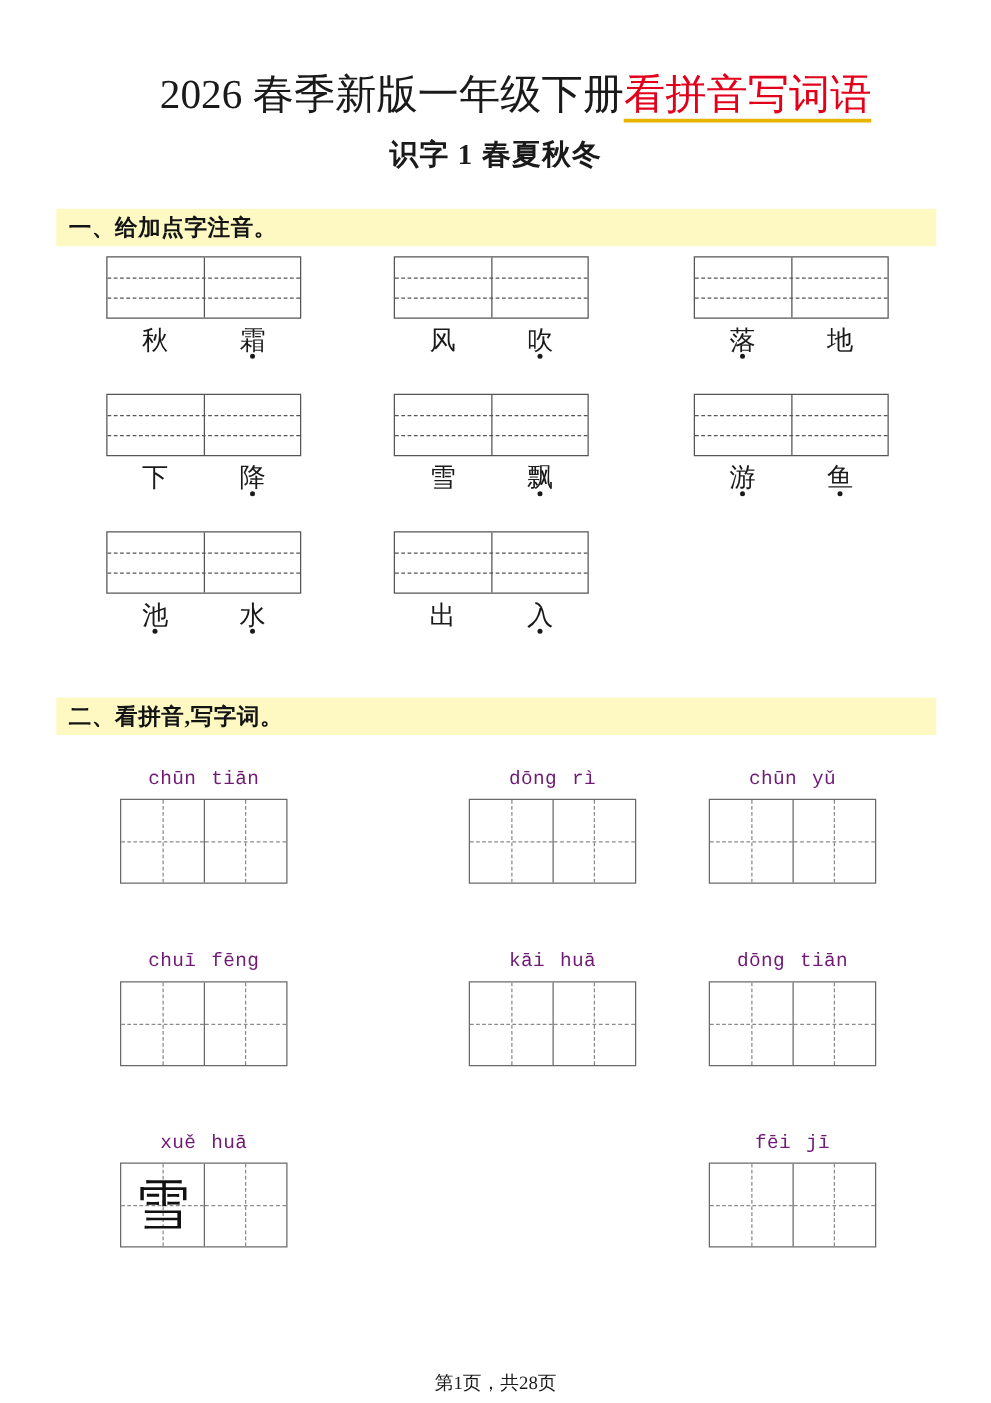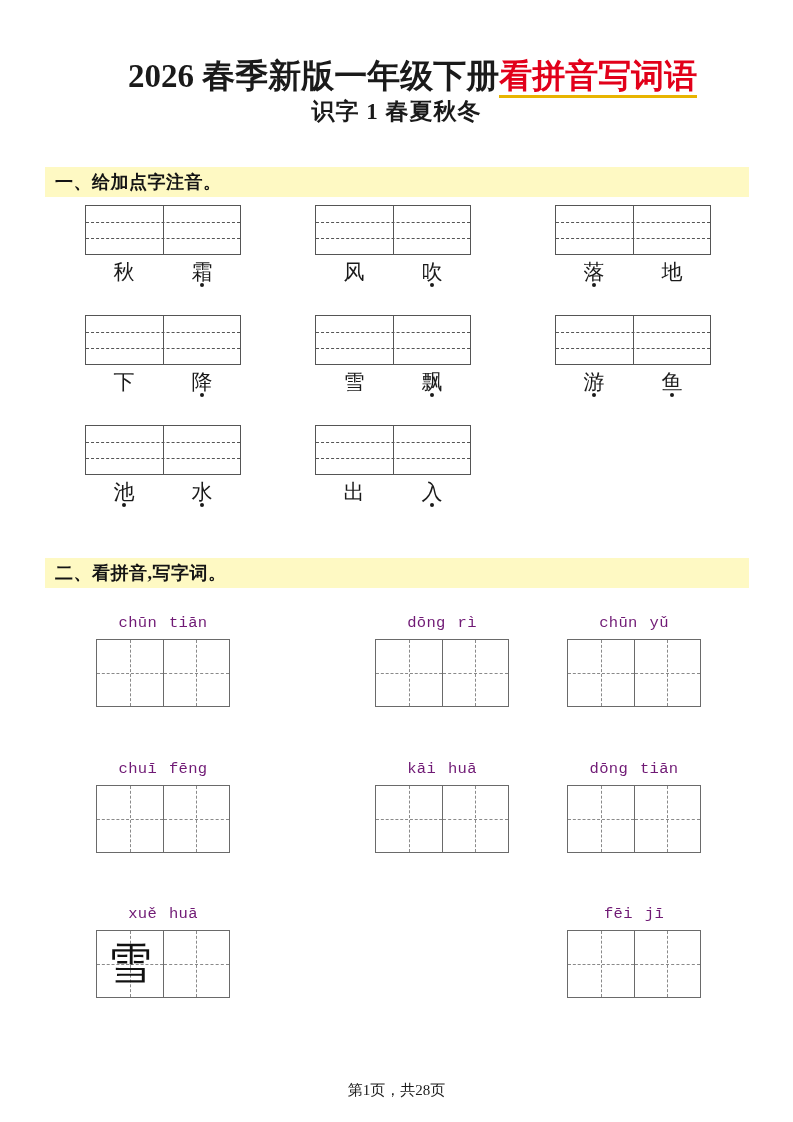--- a/index.html
+++ b/index.html
@@ -22,35 +22,36 @@
     padding: 0;
   }
 
   
   .title-wrap {
     text-align: center;
     margin-top: 57px;
   }
   .main-title {
     font-size: 33px;
-    font-weight: bold;
+    font-weight: normal;
     line-height: 1.18;
     letter-spacing: 0px;
     white-space: nowrap;
     padding-left: 32px;
   }
   .main-title .black { color: #1a1a1a; }
   .main-title .red {
     color: #e2001a;
     border-bottom: 3px solid #e8b400;
     padding-bottom: 1px;
   }
   .sub-title {
     font-size: 23px;
     font-weight: bold;
+    margin-top: 12px;
     letter-spacing: 1px;
   }
 
   
   .section-banner {
     position: absolute;
     left: 45px;
     width: 704px;
     height: 30px;
     background: #fef9c3;
@@ -200,20 +201,21 @@
   }
 
   
   .footer {
     position: absolute;
     left: 0;
     width: 793px;
     text-align: center;
     font-size: 15px;
     color: #1a1a1a;
+    margin-top: 16px;
   }
 </style>
 </head>
 <body>
 
 <div class="page">
 
   <div class="title-wrap">
     <div class="main-title">
       <span class="black">2026 春季新版一年级下册</span><span class="red">看拼音写词语</span>

